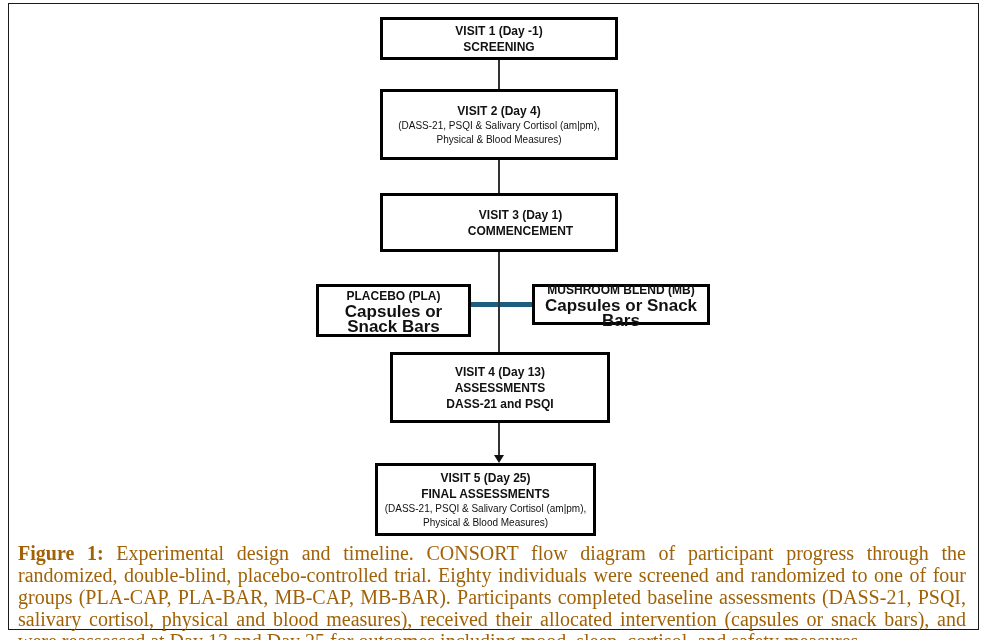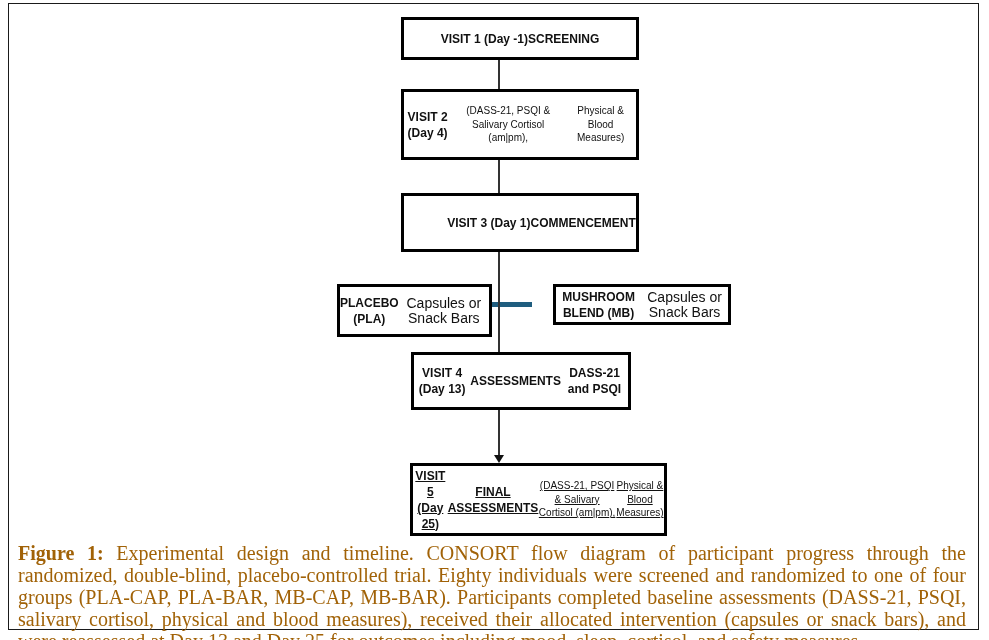--- a/index.html
+++ b/index.html
@@ -16,30 +16,29 @@
     left: 8px; top: 3px;
     width: 971px; height: 627px;
     border: 1px solid #1a1a1a;
     background: #ffffff;
   }
   .fbox {
     position: absolute;
     border: 3px solid #000;
     background: #fff;
     display: flex;
-    flex-direction: row;
+    flex-direction: column;
     align-items: center;
     justify-content: center;
     text-align: center;
     z-index: 3;
-    margin-left: 21px;
   }
   .fbox .title { font-size: 12px; font-weight: bold; line-height: 16px; }
   .fbox .detail { font-size: 10px; font-weight: normal; line-height: 13.5px; }
-  .fbox .sub { font-size: 14px; font-weight: normal; line-height: 15px; }
+  .fbox .sub { font-size: 17px; font-weight: bold; line-height: 15px; }
   .vline {
     position: absolute;
     left: 498px; width: 2px;
     background: #333;
     z-index: 2;
   }
   .hline-teal {
     position: absolute;
     background: #1F5D7F;
     z-index: 1;
@@ -63,22 +62,22 @@
     color: #a16207;
   }
   .caption .cap-label { font-weight: bold; }
 
   
   #box-visit1   { left: 380px; top: 17px;  width: 238px; height: 43px; }
   #box-visit2   { left: 380px; top: 89px;  width: 238px; height: 71px; }
   #box-visit3   { left: 380px; top: 193px; width: 238px; height: 59px; padding-left: 43px; }
   #box-placebo  { left: 316px; top: 284px; width: 155px; height: 53px; }
   #box-mushroom { left: 532px; top: 284px; width: 178px; height: 41px; }
-  #box-visit4   { left: 390px; top: 352px; width: 220px; height: 58px; }
-  #box-visit5   { left: 389px; top: 463px; width: 257px; height: 73px; text-decoration: underline; }
+  #box-visit4   { left: 390px; top: 352px; width: 220px; height: 71px; }
+  #box-visit5   { left: 375px; top: 463px; width: 221px; height: 73px; }
 
   #conn-1 { top: 60px;  height: 29px; }
   #conn-2 { top: 160px; height: 33px; }
   #conn-3 { top: 252px; height: 100px; }
   #conn-4 { top: 410px; height: 46px; }
   #conn-arrow { left: 494px; top: 455px; }
   #conn-teal { left: 471px; top: 302px; width: 61px; height: 5px; }
 </style>
 </head>
 <body>

